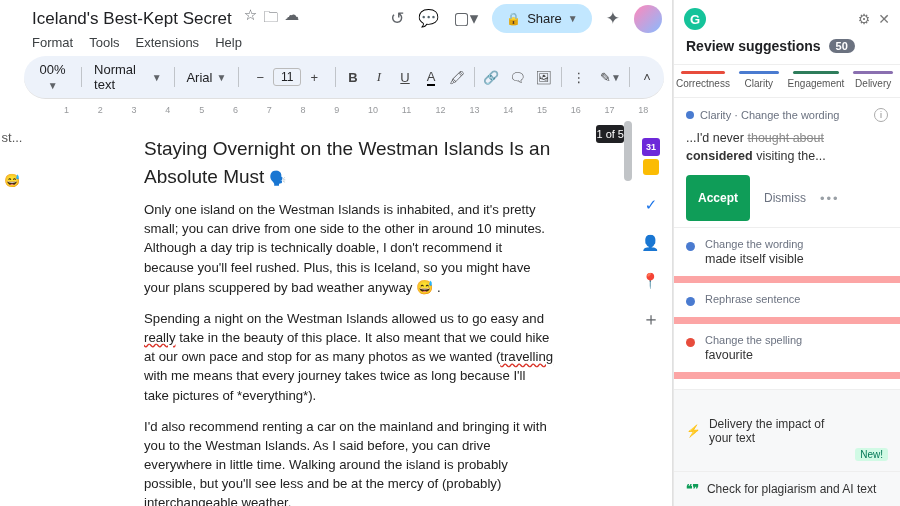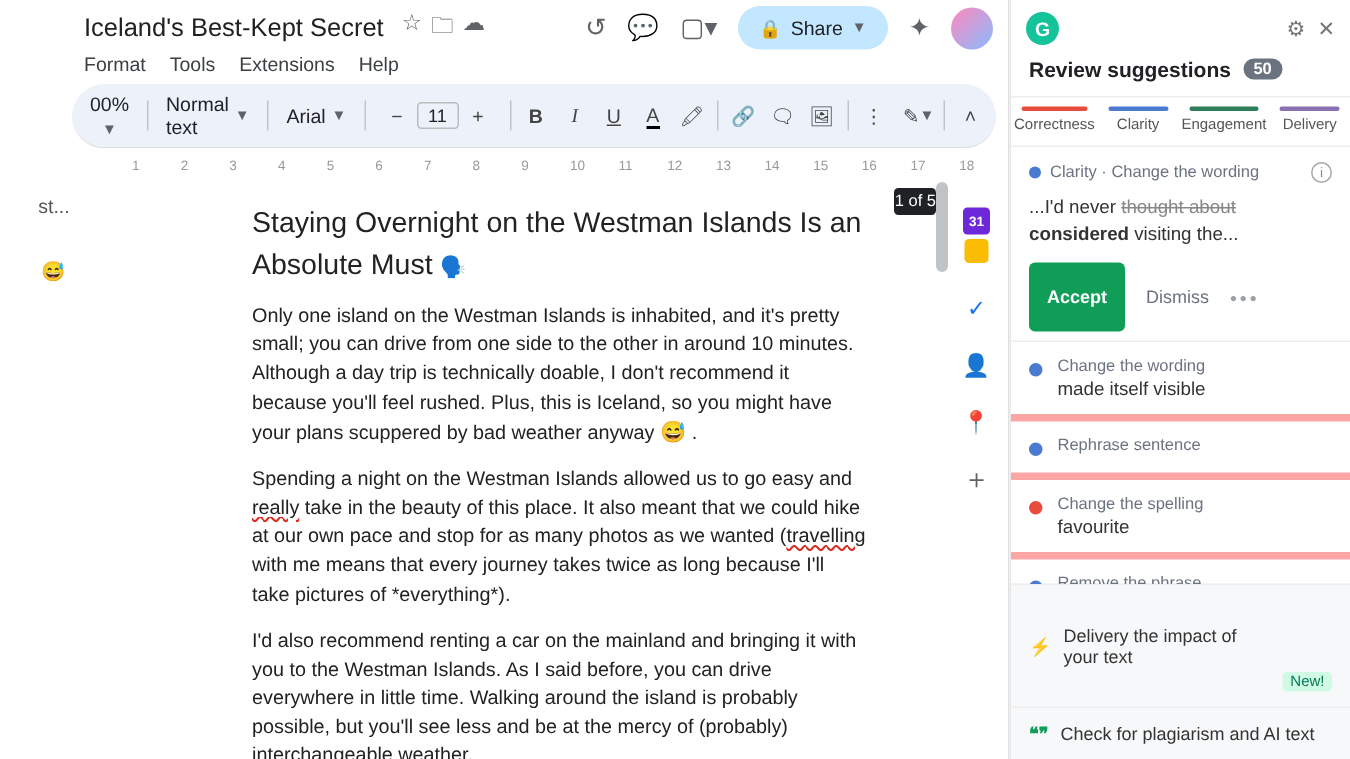--- a/index.html
+++ b/index.html
@@ -56,30 +56,30 @@
 .gcard-top { padding: 10px 12px 6px 12px; border-bottom: 1px solid #eee; }
 .gc-head { display: flex; align-items: center; gap: 6px; font-size: 11px; color: #6b7280; }
 .dot-b { width: 8px; height: 8px; border-radius: 50%; background: #4a7bd0; }
 .gc-text { font-size: 12.5px; color: #333; margin: 8px 0 10px 0; line-height: 1.4; }
 .gc-text .strike { text-decoration: line-through; color: #888; }
 .gc-text .bold { font-weight: 700; margin-left: 48px; }
 .gc-actions { display: flex; align-items: center; gap: 14px; }
 .accept { background: #0f9d58; color: #fff; border-radius: 4px; padding: 16px 12px; font-size: 12px; font-weight: 600; }
 .dismiss { color: #6b7280; font-size: 12px; }
 .dots { color: #9aa0a6; letter-spacing: 2px; }
-.gsug { padding: 10px 12px; border-bottom: 5px solid #fca5a5; display: flex; gap: 10px; }
+.gsug { padding: 10px 12px; border-bottom: 7px solid #fca5a5; display: flex; gap: 10px; }
 .sdot { width: 9px; height: 9px; border-radius: 50%; margin-top: 4px; flex-shrink: 0; }
 .sd-b { background: #4a7bd0; } .sd-r { background: #e74c3c; }
 .sug-cat { font-size: 11px; color: #6b7280; margin-bottom: 2px; }
 .sug-text { font-size: 12.5px; color: #333; }
 .gfoot-item { padding: 10px 12px; display: flex; align-items: center; gap: 8px; background: #f7f8f9; border-top: 1px solid #eee; font-size: 12px; color: #333; }
 .new-badge { background: #d1fae5; color: #047857; font-size: 10px; padding: 1px 5px; border-radius: 3px; margin-left: auto; margin-top: 48px; }
 .bolt { color: #0f9d58; }
 .quote { color: #0f9d58; font-weight: bold; }
-.left-strip { width: 24px; display: flex; flex-direction: column; align-items: center; gap: 28px; padding-top: 130px; background: #fff; margin-left: 24px; }
+.left-strip { width: 24px; display: flex; flex-direction: column; align-items: center; gap: 28px; padding-top: 130px; background: #fff; }
 .strip-ic { font-size: 13px; color: #555; }
 .caret { font-size: 10px; color: #5f6368; }
 .star-ic { color: #5f6368; }
 .info-ic { width:14px; height:14px; border:1px solid #aaa; border-radius:50%; font-size:9px; display:inline-flex; align-items:center; justify-content:center; color:#888; margin-left:auto; }
 .lock { font-size:12px; }
 </style>
 </head>
 <body>
 
 <div class="left-strip">

